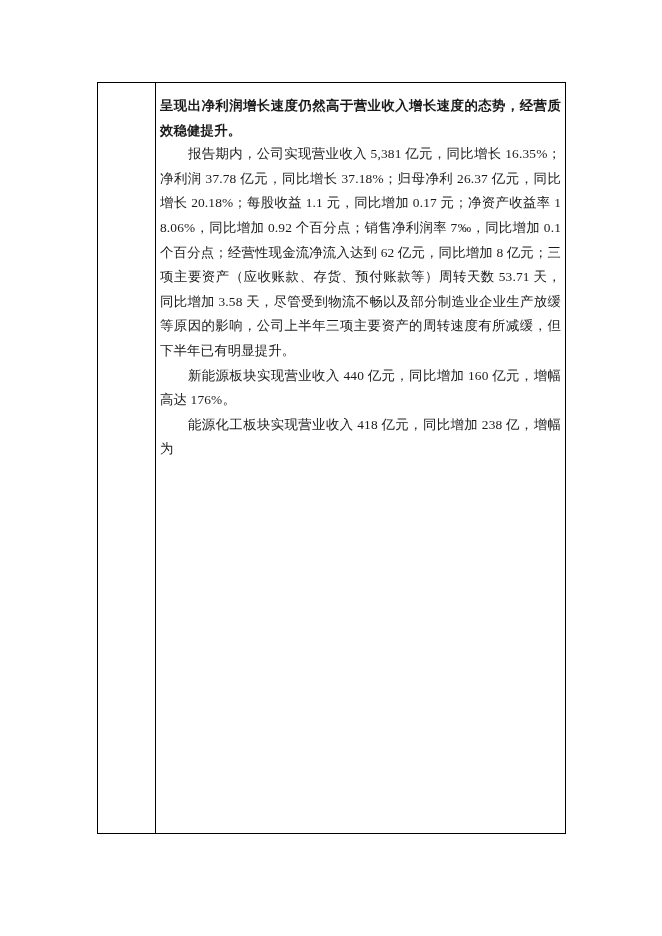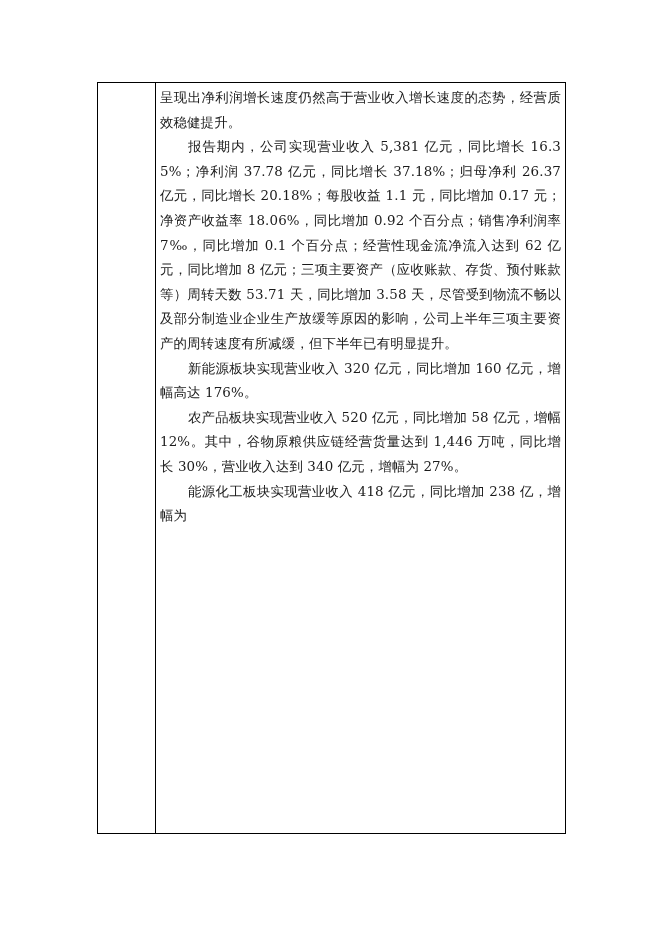--- a/index.html
+++ b/index.html
@@ -6,28 +6,27 @@
   body { width:662px; height:936px; position:relative; overflow:hidden;
          font-family:"DejaVu Serif","Liberation Serif",serif; color:#1a1a1a; }
   .tbl { position:absolute; left:97px; top:82px; width:469px; height:752px;
          border:1.5px solid #000; box-sizing:border-box; }
   .col-left { position:absolute; left:0; top:0; bottom:0; width:57px;
               border-right:1.5px solid #000; }
   .col-right { position:absolute; left:59px; top:0; right:0; bottom:0;
                padding:0 4px 0 3px; }
   .p { font-size:13.4px; line-height:24.6px; margin:0; text-align:justify;
        text-align-last:left; letter-spacing:0.15px; word-break:break-all; }
-  .indent { text-indent:28px; }
-  .first { margin-top:3px; }
+  .indent { text-indent:28px;font-family:Liberation Serif, serif; }
+  .first { margin-top:10px;font-weight:bold; }
 </style>
 </head>
 <body>
 
 <div class="tbl">
   <div class="col-left"></div>
   <div class="col-right">
     <p class="p first">呈现出净利润增长速度仍然高于营业收入增长速度的态势，经营质效稳健提升。</p>
     <p class="p indent">报告期内，公司实现营业收入 5,381 亿元，同比增长 16.35%；净利润 37.78 亿元，同比增长 37.18%；归母净利 26.37 亿元，同比增长 20.18%；每股收益 1.1 元，同比增加 0.17 元；净资产收益率 18.06%，同比增加 0.92 个百分点；销售净利润率 7‰，同比增加 0.1 个百分点；经营性现金流净流入达到 62 亿元，同比增加 8 亿元；三项主要资产（应收账款、存货、预付账款等）周转天数 53.71 天，同比增加 3.58 天，尽管受到物流不畅以及部分制造业企业生产放缓等原因的影响，公司上半年三项主要资产的周转速度有所减缓，但下半年已有明显提升。</p>
-    <p class="p indent">新能源板块实现营业收入 320 亿元，同比增加 160 亿元，增幅高达 176%。</p>
-    <p class="p indent">农产品板块实现营业收入 520 亿元，同比增加 58 亿元，增幅 12%。其中，谷物原粮供应链经营货量达到 1,446 万吨，同比增长 30%，营业收入达到 340 亿元，增幅为 27%。</p>
+    <p class="p indent">新能源板块实现营业收入 440 亿元，同比增加 160 亿元，增幅高达 176%。</p>
     <p class="p indent">能源化工板块实现营业收入 418 亿元，同比增加 238 亿，增幅为</p>
   </div>
 </div>
 
 </body></html>

